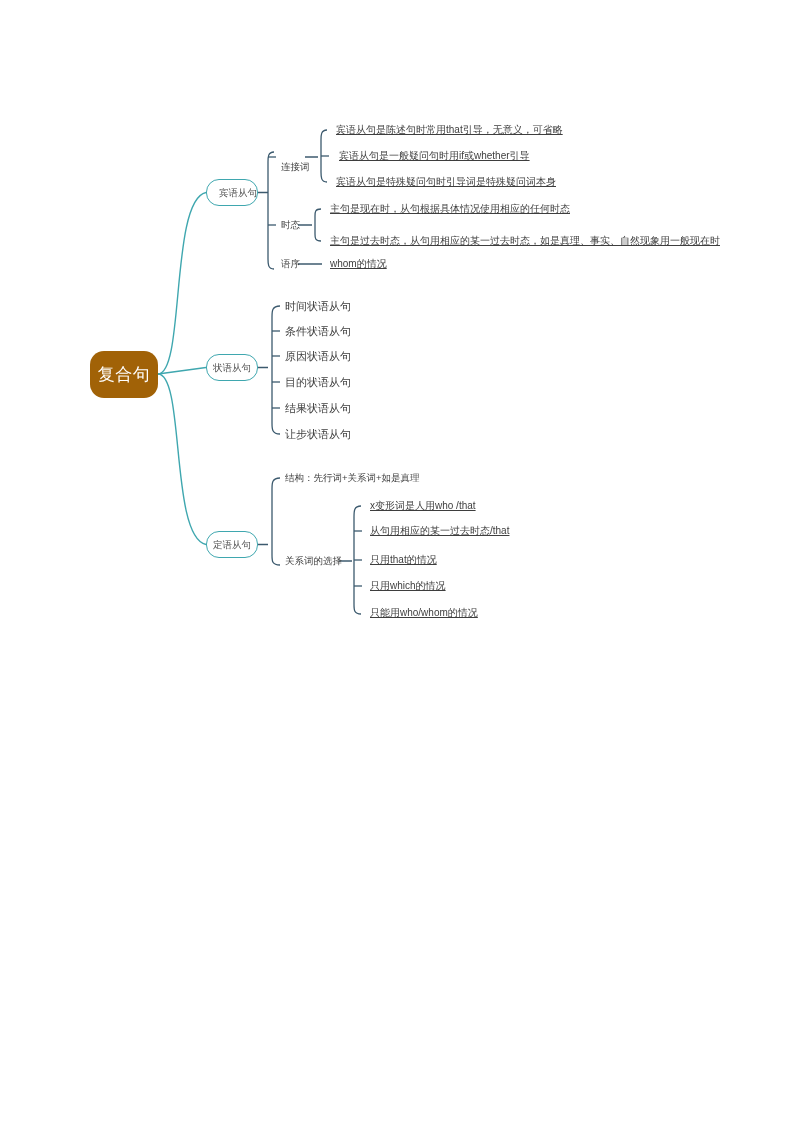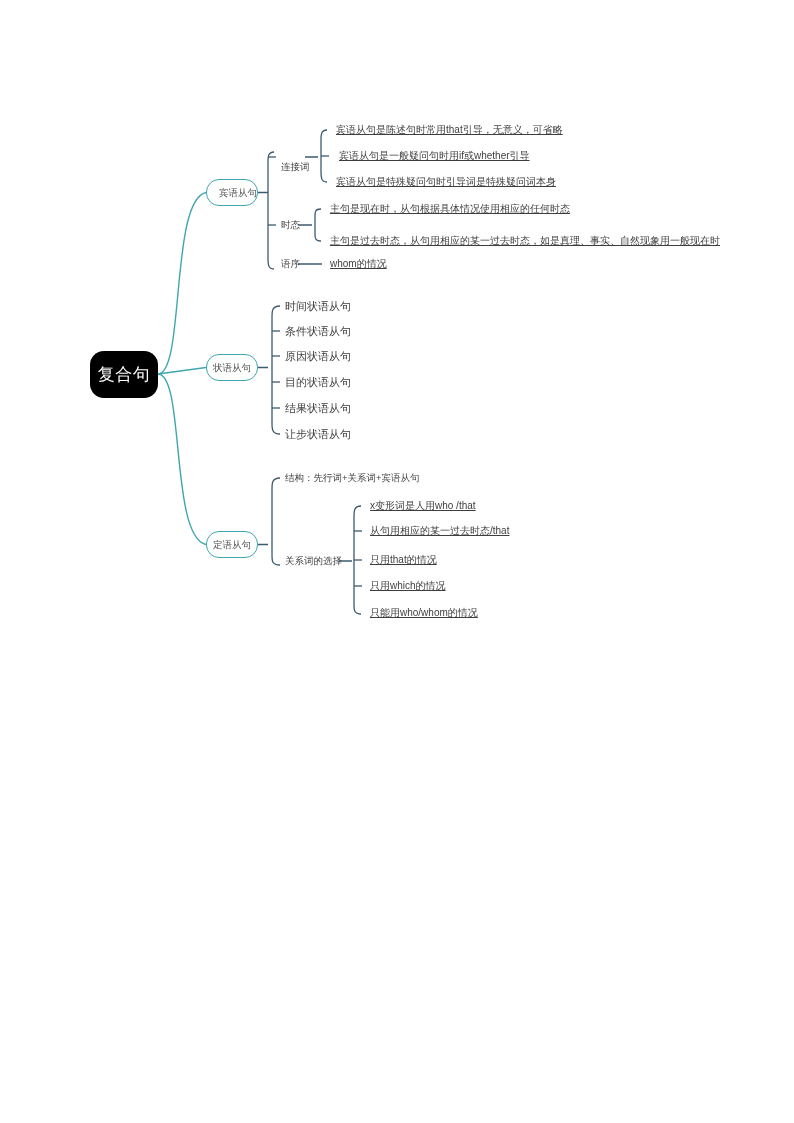--- a/index.html
+++ b/index.html
@@ -35,21 +35,21 @@
   }
 
   
   .root-node {
     position: absolute;
     left: 90px;
     top: 351px;
     width: 68px;
     height: 47px;
     border-radius: 14px;
-    background: #000000;
+    background: #a16207;
     display: flex;
     align-items: center;
     justify-content: center;
     box-sizing: border-box;
   }
   .root-node .root-label {
     color: #ffffff;
     font-size: 17px;
     letter-spacing: 0.5px;
     line-height: 1;
@@ -182,21 +182,21 @@
 
   <span class="leaf-label" style="left:330px; top:264px;">whom的情况</span>
 
   <span class="direct-label" style="left:285px; top:306px;">时间状语从句</span>
   <span class="direct-label" style="left:285px; top:331px;">条件状语从句</span>
   <span class="direct-label" style="left:285px; top:356px;">原因状语从句</span>
   <span class="direct-label" style="left:285px; top:382px;">目的状语从句</span>
   <span class="direct-label" style="left:285px; top:408px;">结果状语从句</span>
   <span class="direct-label" style="left:285px; top:434px;">让步状语从句</span>
 
-  <span class="l2-label" style="left:285px; top:478px;">结构：先行词+关系词+宾语从句</span>
+  <span class="l2-label" style="left:285px; top:478px;">结构：先行词+关系词+如是真理</span>
   <span class="l2-label" style="left:285px; top:561px;text-align:center;">关系词的选择</span>
 
   <span class="leaf-label" style="left:370px; top:506px;">x变形词是人用who /that</span>
   <span class="leaf-label" style="left:370px; top:531px;">从句用相应的某一过去时态/that</span>
   <span class="leaf-label" style="left:370px; top:560px;">只用that的情况</span>
   <span class="leaf-label" style="left:370px; top:586px;">只用which的情况</span>
   <span class="leaf-label" style="left:370px; top:613px;">只能用who/whom的情况</span>
 
 </div>
 

